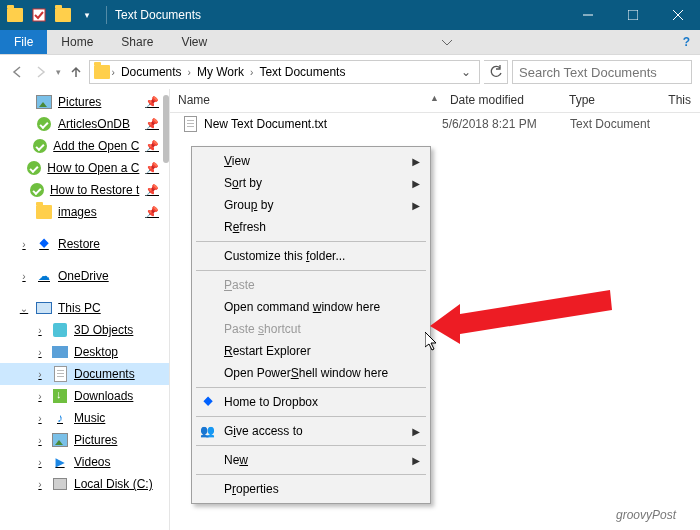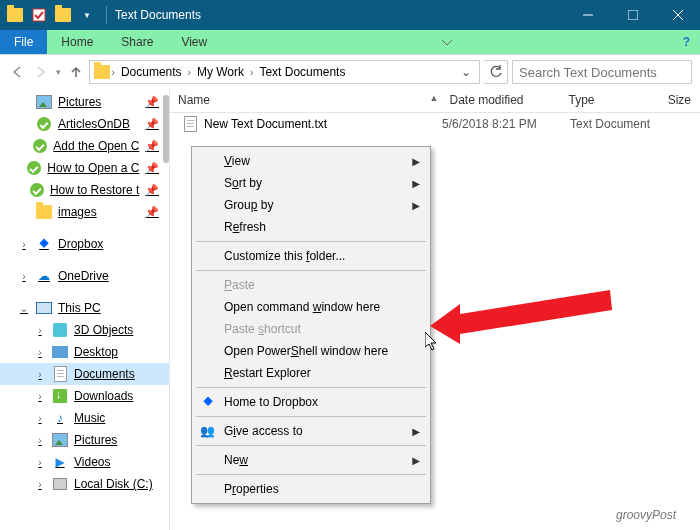--- a/index.html
+++ b/index.html
@@ -8,21 +8,21 @@
 
 .titlebar { height: 30px; background: #0a5a82; color: #fff; display: flex; align-items: center; }
 .qat { display: flex; align-items: center; gap: 2px; padding: 0 4px; }
 .qat-icon { width: 22px; height: 22px; display: flex; align-items: center; justify-content: center; }
 .titlebar .sep { width: 1px; height: 18px; background: rgba(255,255,255,0.3); margin: 0 4px; }
 .title { flex: 1; padding-left: 4px; font-size: 12px; }
 .winctrl { display: flex; }
 .winctrl div { width: 45px; height: 30px; display: flex; align-items: center; justify-content: center; cursor: default; }
 
 
-.ribbon { height: 25px; background: #86efac; border-bottom: 1px solid #d9d9d9; display: flex; align-items: stretch; }
+.ribbon { height: 25px; background: #e5e5e5; border-bottom: 1px solid #d9d9d9; display: flex; align-items: stretch; }
 .ribbon .file { background: #1979ca; color: #fff; padding: 0 14px; display: flex; align-items: center; font-size: 12px; }
 .ribbon .tab { padding: 0 14px; display: flex; align-items: center; font-size: 12px; color: #333; }
 .ribbon .rexpand { margin-left: auto; padding: 0 10px; display:flex; align-items:center; }
 
 
 .navbar { height: 34px; display: flex; align-items: center; padding: 4px 8px; gap: 4px; }
 .navarrows { display:flex; align-items:center; gap:6px; color:#888; }
 .navarrows svg { display:block; }
 .breadcrumb { flex: 1; height: 24px; border: 1px solid #ccc; display: flex; align-items: center; padding: 0 4px; gap: 2px; }
 .breadcrumb .crumb { padding: 0 4px; }
@@ -241,21 +241,21 @@
             <span class="ico-folder"></span>
           </span>
           <span>images</span>
           <span class="pin" style="margin-left:auto;margin-right:10px">📌</span>
         </div>
       </div>
     <div class="tree-group">
       <div class="tree-item">
           <span class="exp">›</span>
           <span class="ico ico-dropbox">⯁</span>
-          <span>Dropbox</span>
+          <span>Restore</span>
         </div>
     </div>
     <div class="tree-group">
       <div class="tree-item">
           <span class="exp">›</span>
           <span class="ico ico-onedrive">☁</span>
           <span>OneDrive</span>
         </div>
     </div>
     <div class="tree-group">
@@ -326,21 +326,21 @@
         </div>
     </div>
   </div>
 
   <div class="filelist">
     <div class="cols">
       <div class="c-name">Name</div>
       <div class="sortarrow">▲</div>
       <div class="c-date">Date modified</div>
       <div class="c-type">Type</div>
-      <div class="c-size">Size</div>
+      <div class="c-size">This</div>
     </div>
     <div id="rows">
         <div class="row">
           <div class="cell n">
             <span class="ico">
               <span class="ico-doc"></span>
             </span>
             <span>New Text Document.txt</span>
           </div>
           <div class="cell d">5/6/2018 8:21 PM</div>
@@ -374,24 +374,24 @@
   <div class="mi disabled">
       <span><span class="u">P</span>aste</span>
     </div>
   <div class="mi">
       <span>Open command <span class="u">w</span>indow here</span>
     </div>
   <div class="mi disabled">
       <span>Paste <span class="u">s</span>hortcut</span>
     </div>
   <div class="mi">
+      <span><span class="u">R</span>estart Explorer</span>
+    </div>
+  <div class="mi">
       <span>Open Power<span class="u">S</span>hell window here</span>
-    </div>
-  <div class="mi">
-      <span><span class="u">R</span>estart Explorer</span>
     </div>
   <hr>
   <div class="mi">
       <span class="micon ico-dropbox">⯁</span>
       <span>Home to Dropbox</span>
     </div>
   <hr>
   <div class="mi">
       <span class="micon">👥</span>
       <span>G<span class="u">i</span>ve access to</span>

